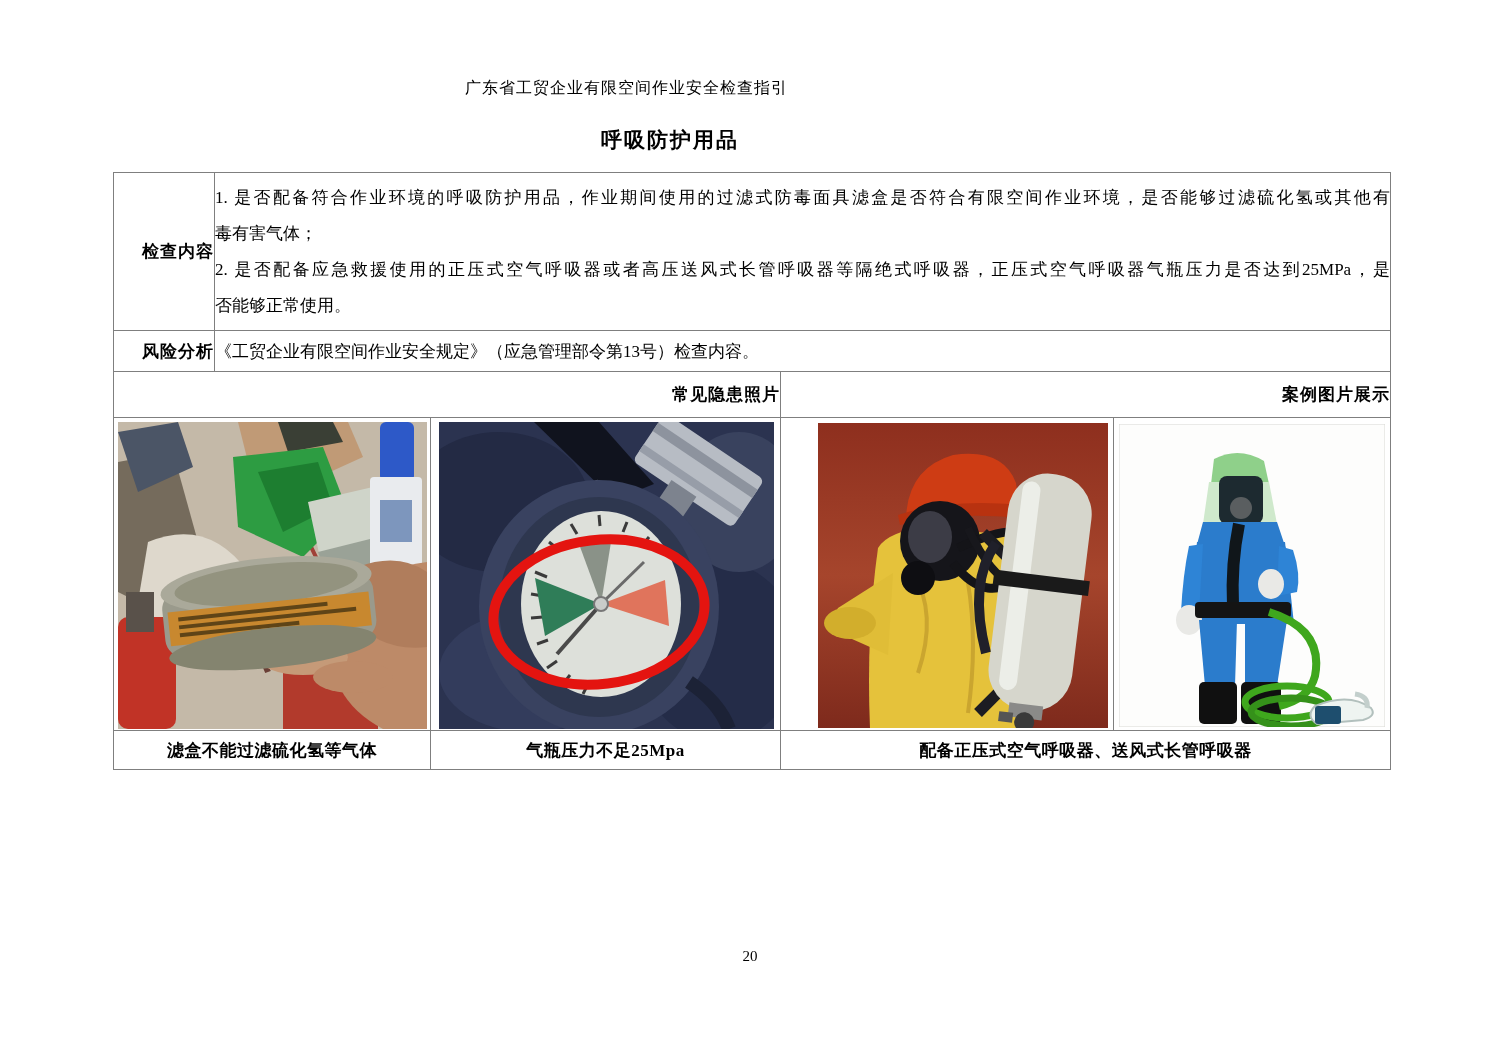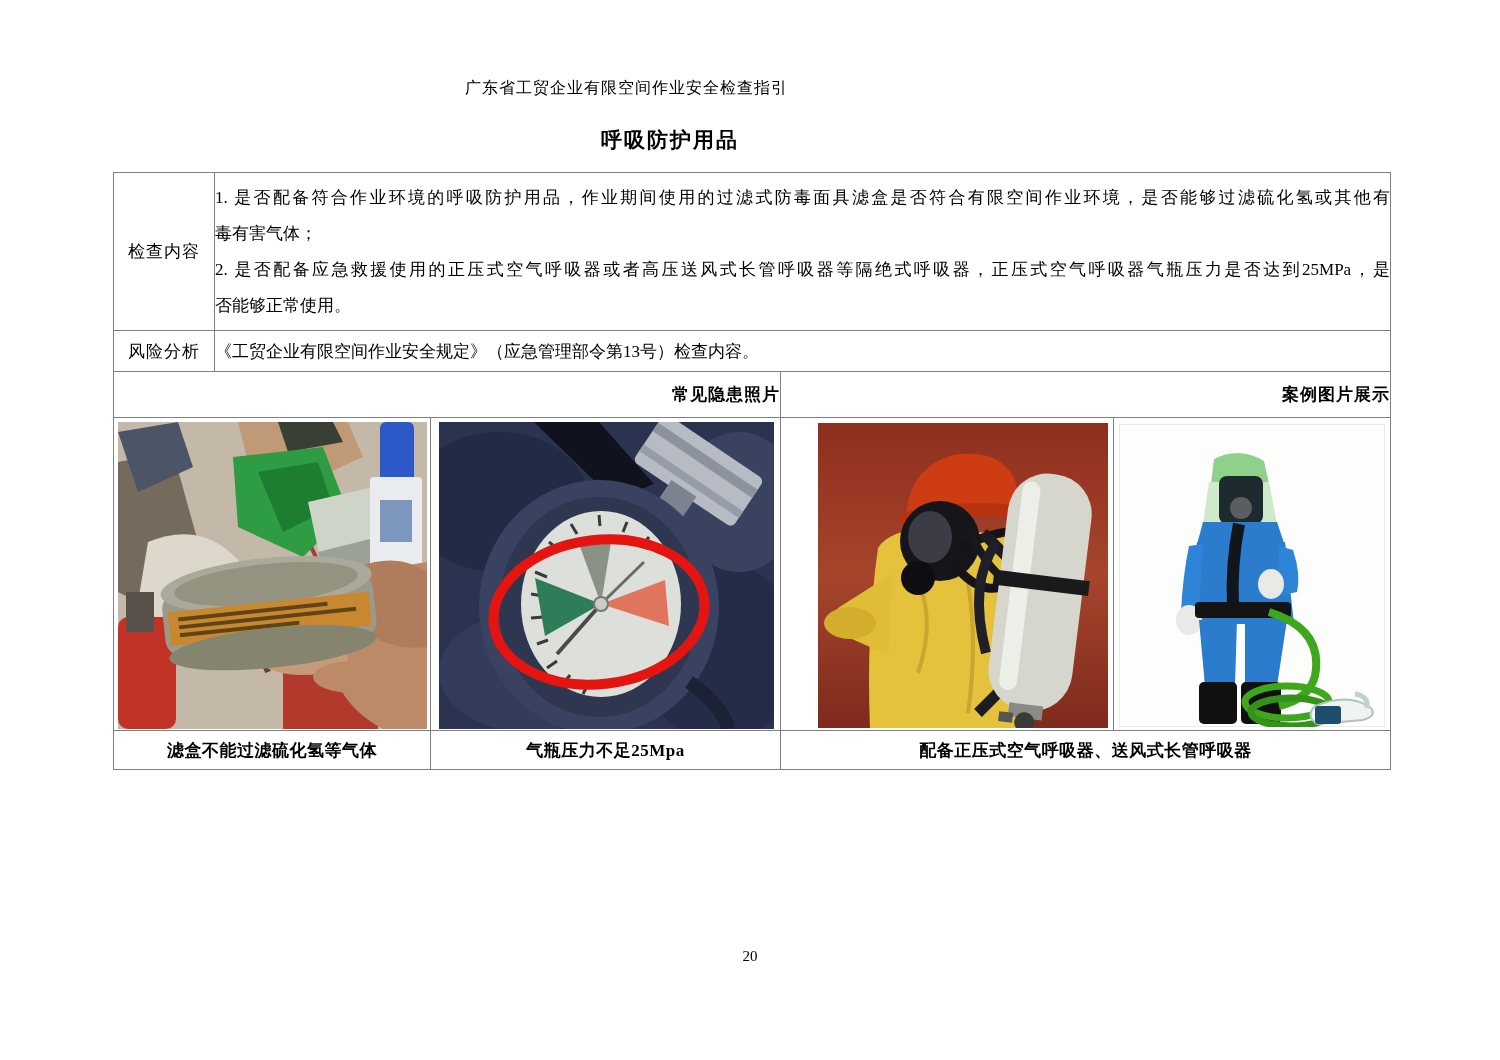--- a/index.html
+++ b/index.html
@@ -9,21 +9,21 @@
     overflow:hidden;
   }
   .doc-header{position:absolute;top:78px;left:0;width:1253px;text-align:center;
     font-size:16px;letter-spacing:1px;}
   .doc-title{position:absolute;top:126px;left:0;width:1340px;text-align:center;
     font-size:21px;font-weight:bold;letter-spacing:2px;}
   table.main{position:absolute;left:113px;top:172px;border-collapse:collapse;
     table-layout:fixed;width:1277px;}
   table.main td{border:1.6px solid #7f7f7f;padding:0;vertical-align:middle;
     font-size:17px;}
-  td.label-cell{text-align:center;font-weight:normal;letter-spacing:1px;}
+  td.label-cell{text-align:right;font-weight:bold;letter-spacing:1px;}
   td.content-cell{padding:6px 10px 6px 8px;vertical-align:middle;}
   .line{line-height:36px;white-space:nowrap;overflow:hidden;}
   .line.fill{white-space:normal;text-align:justify;text-align-last:justify;}
   td.single-line{padding:0 10px 0 8px;}
   td.section-header{text-align:right;font-weight:bold;height:45px;letter-spacing:1px;}
   td.photo-cell{vertical-align:top;background:#ffffff;}
   .photo{margin-top:2px;}
   .photo svg{display:block;}
   td.caption-cell{text-align:center;font-weight:bold;height:38px;letter-spacing:.5px;}
   .page-number{position:absolute;top:948px;left:0;width:1500px;text-align:center;

